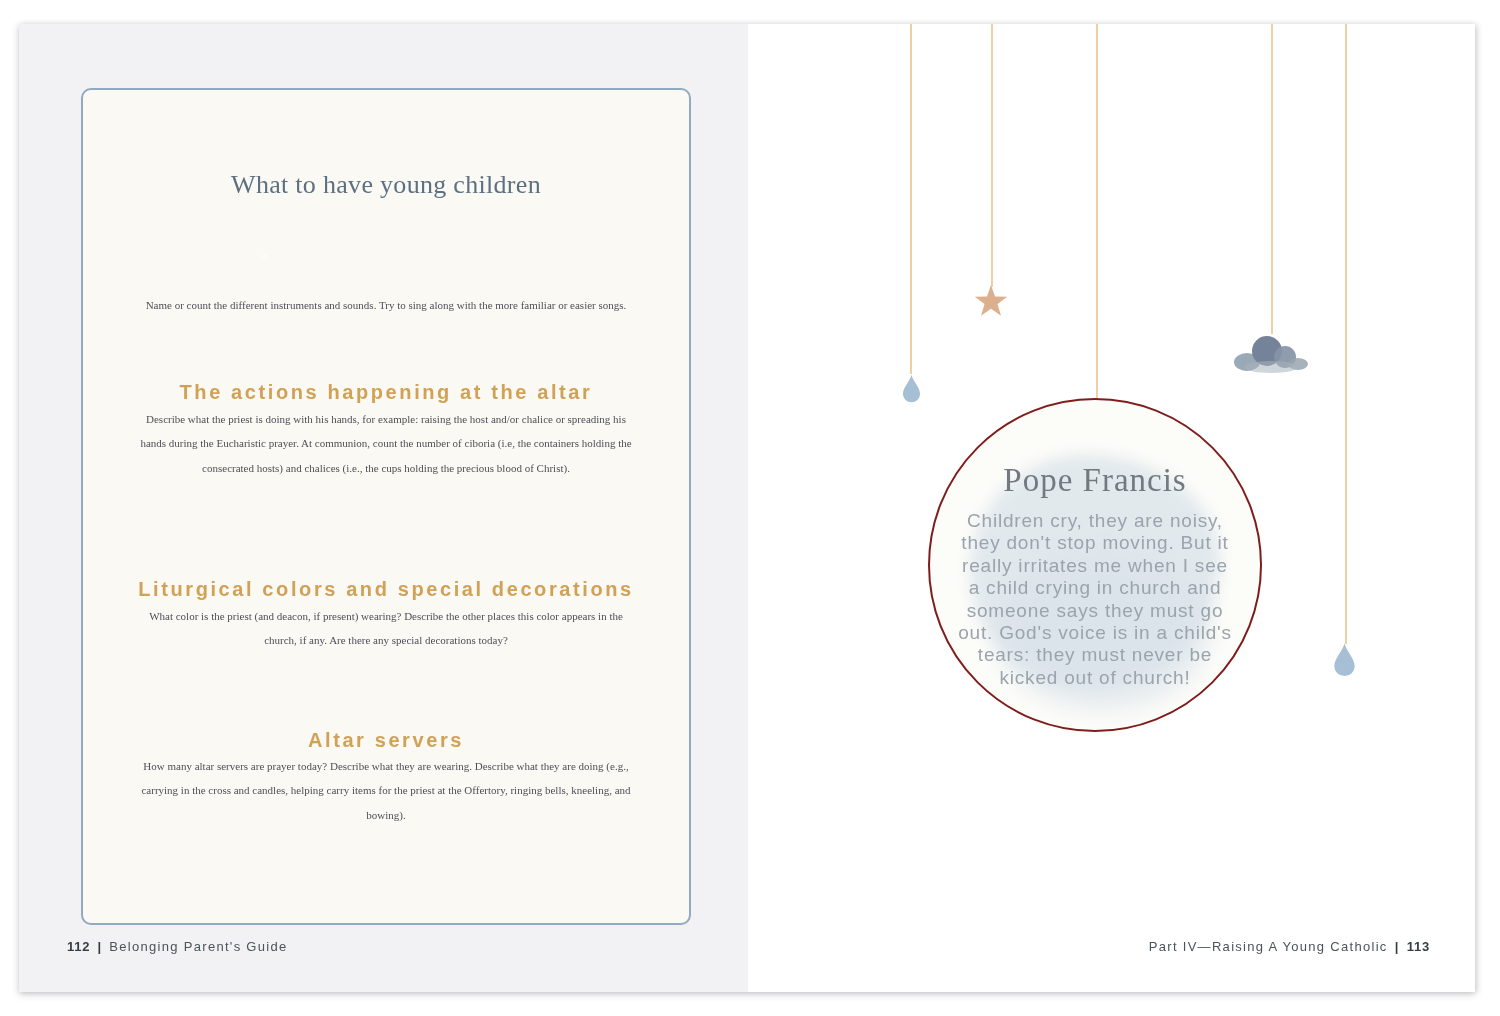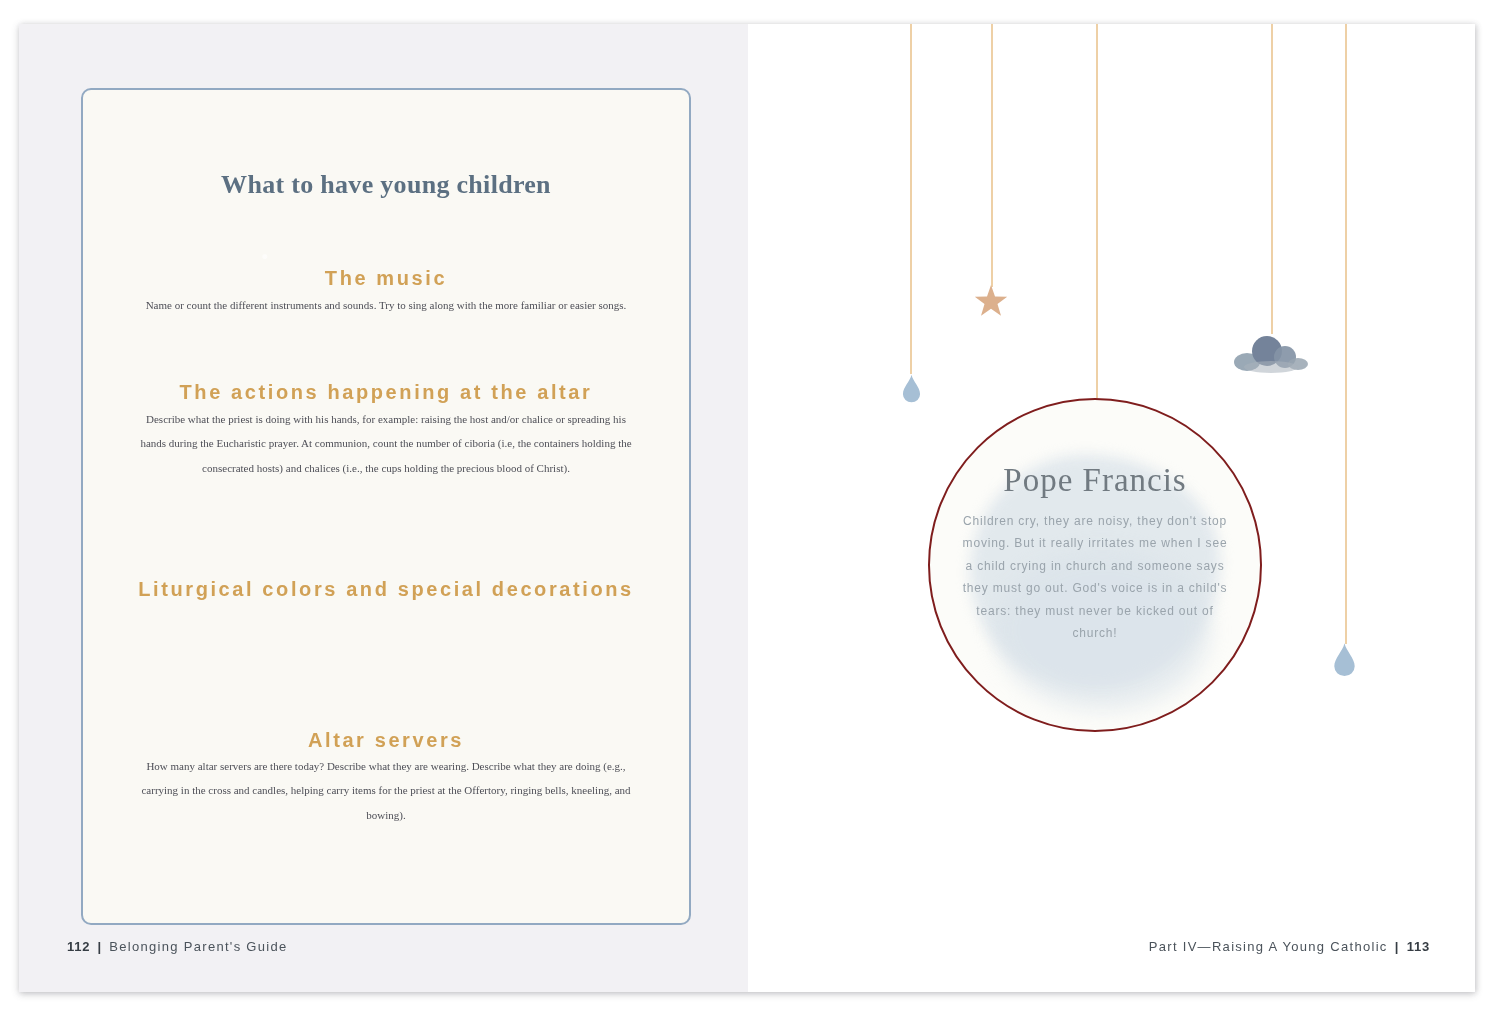--- a/index.html
+++ b/index.html
@@ -21,21 +21,21 @@
   
   .frame-box{
     position:absolute;left:62px;top:64px;width:610px;height:837px;
     background:#faf9f4;
     background-image:radial-gradient(circle at 30% 20%, rgba(255,255,255,.6) 0 2px, transparent 3px),
                      radial-gradient(circle at 70% 60%, rgba(235,233,225,.5) 0 2px, transparent 3px);
     border:2px solid #92a9c2;border-radius:10px;box-sizing:border-box;
   }
   .box-title{
     position:absolute;top:80px;left:0;width:100%;text-align:center;
-    font-family:"Liberation Serif",serif;font-weight:bold;
+    font-family:"Liberation Serif",serif;font-weight:normal;
     font-size:26px;line-height:30px;color:#5c7082;letter-spacing:.3px;
   }
   .sec-heading{
     position:absolute;left:0;width:100%;text-align:center;
     font-size:20px;font-weight:bold;letter-spacing:2.6px;color:#d1a156;
   }
   .sec-body{
     position:absolute;left:50%;transform:translateX(-50%);width:505px;text-align:center;
     font-family:"Liberation Serif",serif;font-size:11px;line-height:24.3px;color:#4e4f57;
   }
@@ -76,46 +76,46 @@
   .wash2{
     position:absolute;left:65px;top:150px;width:215px;height:160px;background:#d9e2e9;
     border-radius:50%;filter:blur(10px);opacity:.6;
   }
   .quote-attr{
     position:absolute;top:62px;left:0;width:100%;text-align:center;
     font-family:"Liberation Serif",serif;font-size:33px;color:#717a81;letter-spacing:1px;
   }
   .quote-text{
     position:absolute;top:110px;left:50%;transform:translateX(-50%);width:276px;text-align:center;
-    font-size:12px;line-height:22.4px;letter-spacing:.8px;color:#9aa4ac;
+    font-size:19px;line-height:22.4px;letter-spacing:.8px;color:#9aa4ac;
   }
 </style>
 </head>
 <body>
 
 <div id="spread">
 
   <div class="page-left">
 
     <div class="frame-box">
 
       <div class="box-title">
         <div>What to have young children</div>
       </div>
 
-      <div class="sec-heading h1">The music</div>
       <div class="sec-body b1">Name or count the different instruments and sounds. Try to sing along with the more familiar or easier songs.</div>
 
       <div class="sec-heading h2">The actions happening at the altar</div>
       <div class="sec-body b2"><span>Describe what the priest is doing with his hands, for example: raising the host and/or chalice or spreading his hands during the Eucharistic prayer. At communion, count the number of </span><span class="ital">ciboria</span><span> (i.e, the containers holding the consecrated hosts) and chalices (i.e., the cups holding the precious blood of Christ).</span></div>
 
       <div class="sec-heading h3">Liturgical colors and special decorations</div>
+      <div class="sec-body b3">What color is the priest (and deacon, if present) wearing? Describe the other places this color appears in the church, if any. Are there any special decorations today?</div>
 
       <div class="sec-heading h4">Altar servers</div>
-      <div class="sec-body b4">How many altar servers are there today? Describe what they are wearing. Describe what they are doing (e.g., carrying in the cross and candles, helping carry items for the priest at the Offertory, ringing bells, kneeling, and bowing).</div>
+      <div class="sec-body b4">How many altar servers are prayer today? Describe what they are wearing. Describe what they are doing (e.g., carrying in the cross and candles, helping carry items for the priest at the Offertory, ringing bells, kneeling, and bowing).</div>
     </div>
 
     <div class="footer footer-left"><span class="pagenum">112</span><span class="pipe">|</span><span class="ital">Belonging</span><span> Parent's Guide</span></div>
   </div>
 
   <div class="page-right"></div>
 
   <div class="string s1"></div>
   <div class="string s2"></div>
   <div class="string s3"></div>

